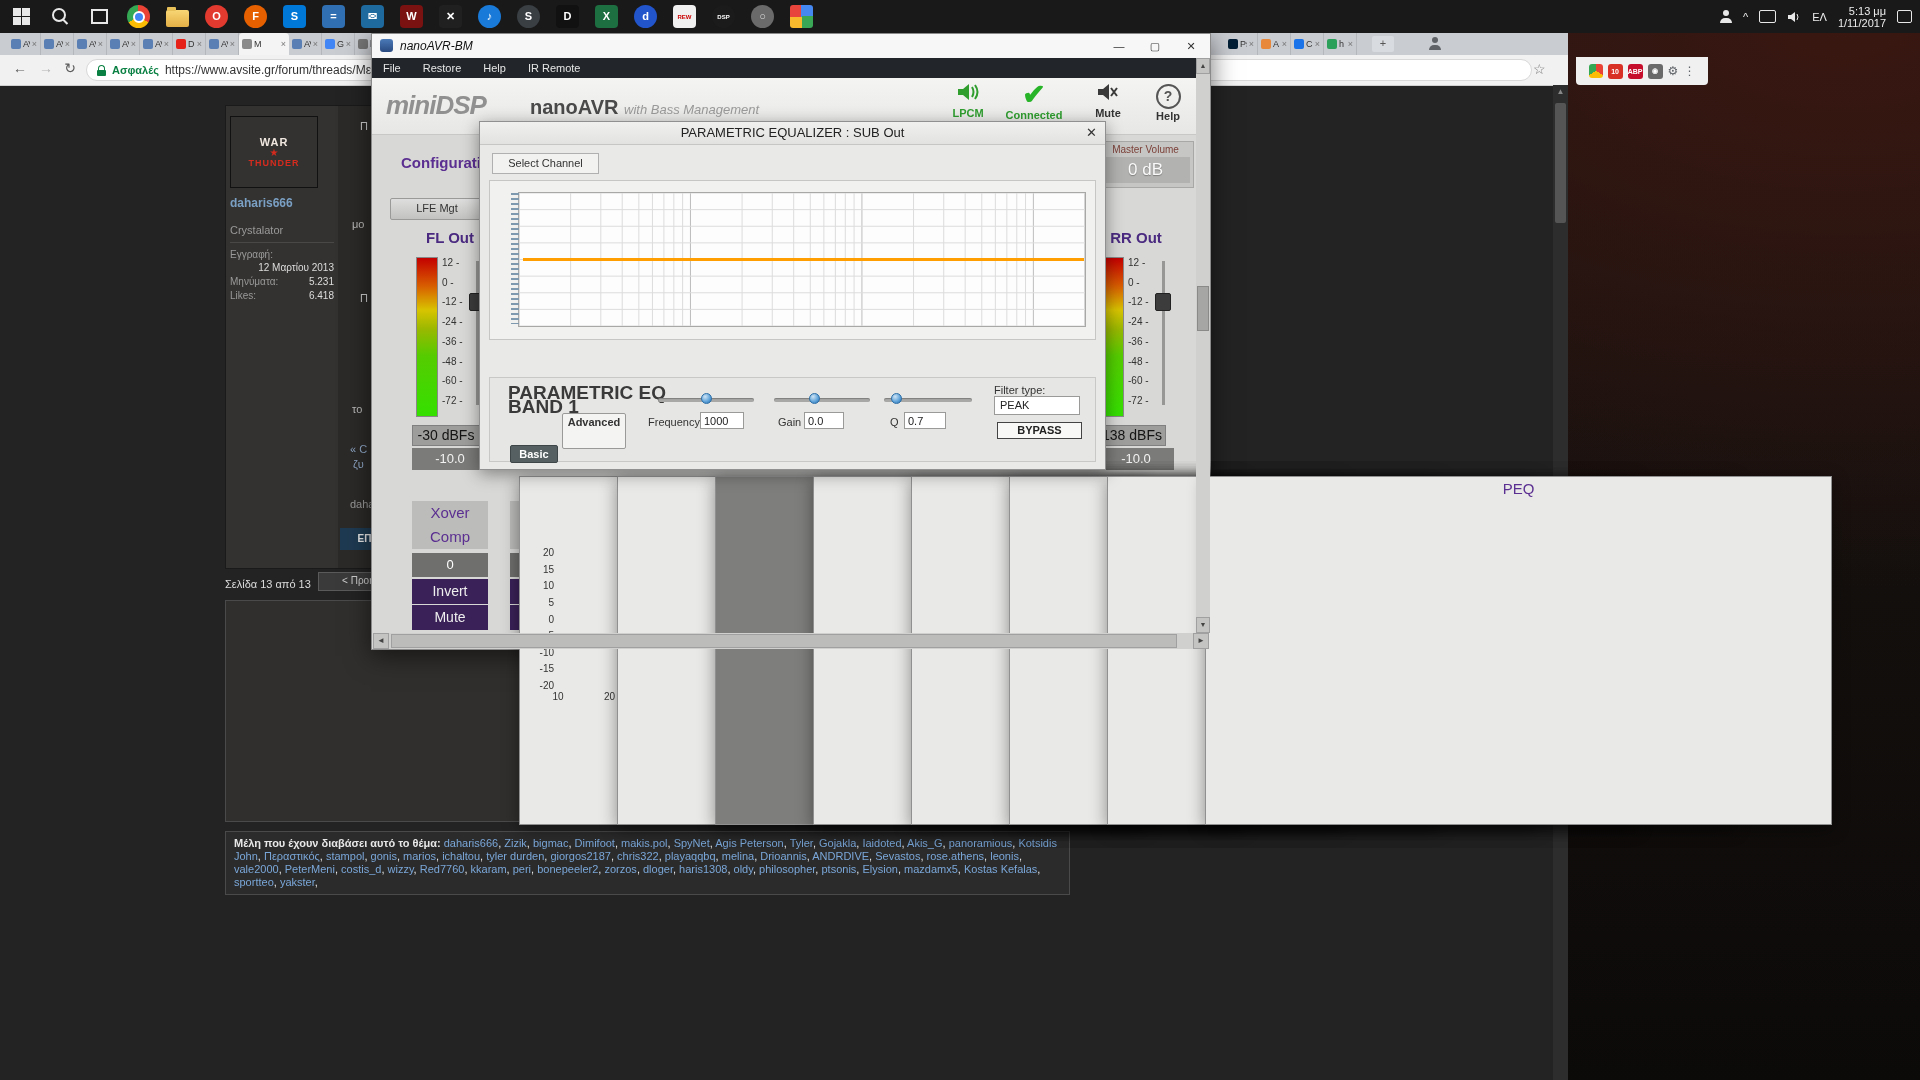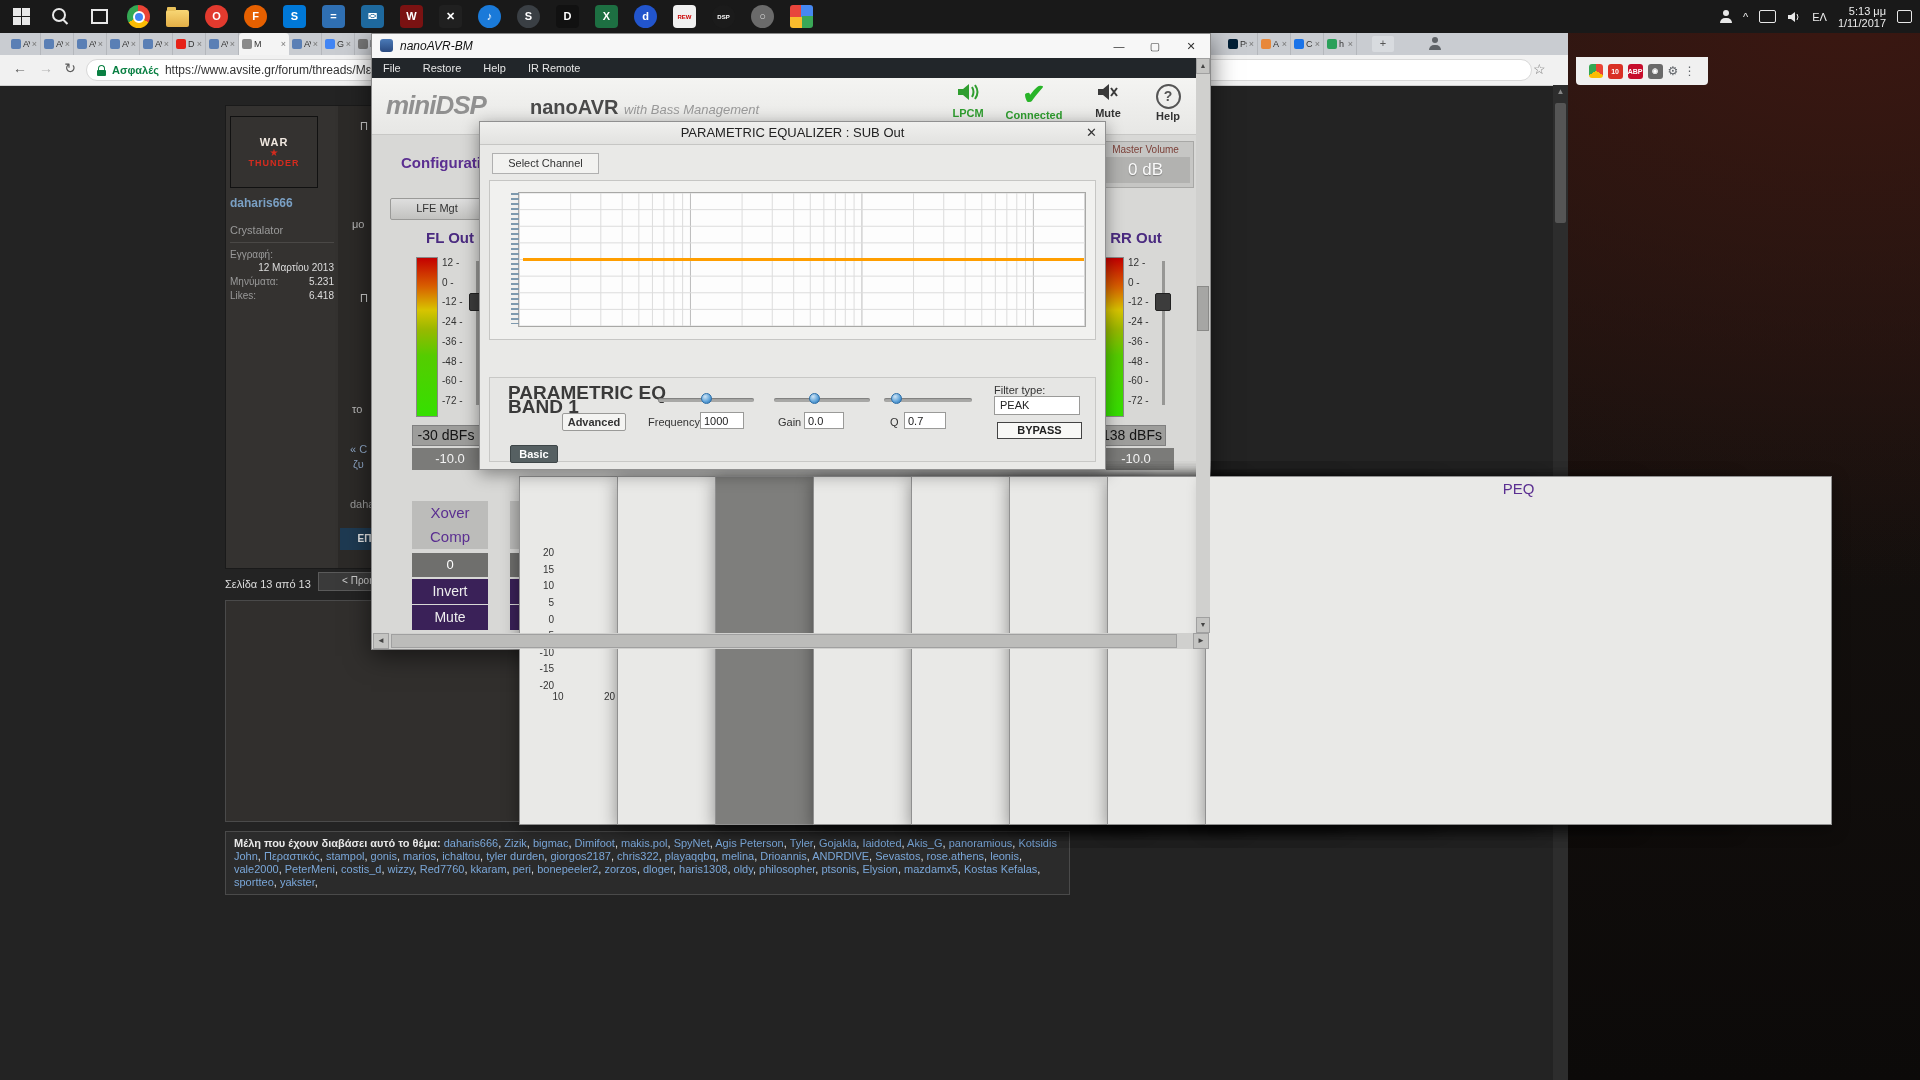--- a/index.html
+++ b/index.html
@@ -157,21 +157,21 @@
       background:repeating-linear-gradient(180deg,#7e99ad 0 2px,rgba(0,0,0,0) 2px 5px);}
   .ylab{position:absolute;left:4px;width:30px;text-align:right;font-size:10px;color:#333;}
   .xlab{position:absolute;top:208px;width:36px;text-align:center;font-size:10px;color:#333;}
   #eqtabs{position:absolute;left:28px;top:232px;width:572px;height:23px;display:flex;}
   .eqtab{flex:1;color:#fff;font-size:11px;font-weight:700;text-align:center;line-height:23px;}
   .eqtab.sel{box-shadow:inset 0 0 0 2px rgba(255,255,255,.55);filter:brightness(1.07);}
   .bpanel{position:absolute;left:9px;top:255px;width:607px;height:85px;background:#e6e6e4;border:1px solid #c8c8c6;box-sizing:border-box;}
   .btl{position:absolute;left:28px;font-size:19px;font-weight:700;color:#3a3a3a;}
   .basicbtn{position:absolute;left:30px;top:291px;width:48px;height:18px;background:#566062;border:1px solid #3e4648;box-sizing:border-box;
       color:#fff;font-size:11px;font-weight:700;text-align:center;line-height:16px;border-radius:2px;margin-top:32px;}
-  .advbtn{position:absolute;left:82px;top:291px;width:64px;height:18px;background:#f4f4f2;border:1px solid #9a9a98;box-sizing:border-box;
+  .advbtn{position:absolute;left:82px;top:291px;width:64px;height:36px;background:#f4f4f2;border:1px solid #9a9a98;box-sizing:border-box;
       color:#333;font-size:11px;font-weight:700;text-align:center;line-height:16px;border-radius:2px;}
   .sltrack{position:absolute;top:276px;height:4px;background:#a8a8a6;border-radius:2px;box-shadow:inset 0 1px 1px rgba(0,0,0,.25);}
   .slhandle{position:absolute;top:271px;width:11px;height:11px;border-radius:50%;background:radial-gradient(circle at 35% 30%,#cfe4f4,#5aa0d8 60%,#2a6da8);border:1px solid #2a6da8;box-sizing:border-box;}
   .plabel{position:absolute;font-size:11px;color:#333;line-height:17px;}
   .pinput{position:absolute;height:17px;background:#fff;border:1px solid #9a9a98;font-size:11px;color:#222;padding:0 3px;
       box-sizing:border-box;font-family:"Liberation Sans",sans-serif;}
   .ftsel{position:absolute;left:514px;top:274px;width:86px;height:19px;background:#fff;border:1px solid #9a9a98;box-sizing:border-box;
       font-size:11px;color:#222;line-height:17px;padding-left:5px;}
   .bypassbtn{position:absolute;left:517px;top:300px;width:85px;height:17px;background:#f8f8f6;border:1px solid #444;box-sizing:border-box;
       font-size:11px;font-weight:700;color:#222;text-align:center;line-height:15px;}

